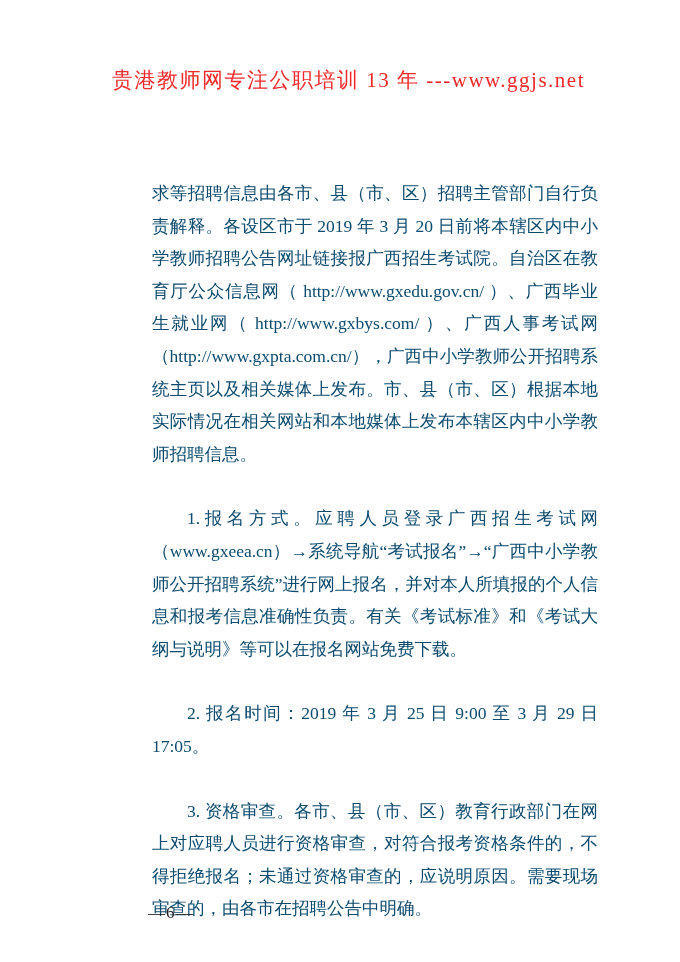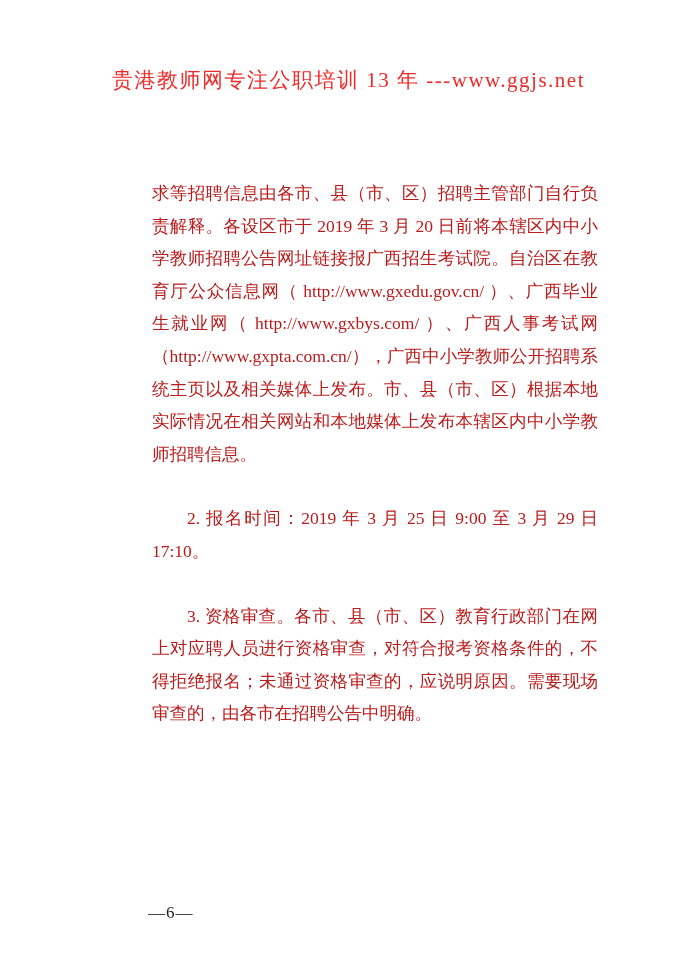--- a/index.html
+++ b/index.html
@@ -21,21 +21,21 @@
     white-space: nowrap;
     color: #f02a2a;
   }
   .content {
     position: absolute;
     left: 88px;
     top: 113px;
     width: 510px;
     font-size: 17.5px;
     line-height: 32.6px;
-    color: #b91c1c;
+    color: #0c4a6e;
     text-align: justify;
     text-justify: inter-ideograph;
   }
   .para { margin: 0; }
   .para.indent { text-indent: 2em; }
   .footer {
     position: absolute;
     left: 100px;
     top: 855px;
     font-size: 17px;
@@ -44,18 +44,19 @@
   }
 </style>
 </head>
 <body>
 
 <div class="page">
   <div class="banner" style="color: rgb(240, 42, 42);">贵港教师网专注公职培训 13 年 ---www.ggjs.net</div>
 
   <div class="content">
     <p class="para">求等招聘信息由各市、县（市、区）招聘主管部门自行负责解释。各设区市于 2019 年 3 月 20 日前将本辖区内中小学教师招聘公告网址链接报广西招生考试院。自治区在教育厅公众信息网（ http://www.gxedu.gov.cn/ ）、广西毕业生就业网（ http://www.gxbys.com/ ）、广西人事考试网（http://www.gxpta.com.cn/），广西中小学教师公开招聘系统主页以及相关媒体上发布。市、县（市、区）根据本地实际情况在相关网站和本地媒体上发布本辖区内中小学教师招聘信息。</p>
-    <p class="para indent">2. 报名时间：2019 年 3 月 25 日 9:00 至 3 月 29 日 17:10。</p>
+    <p class="para indent">1.报名方式。应聘人员登录广西招生考试网（www.gxeea.cn）→系统导航“考试报名”→“广西中小学教师公开招聘系统”进行网上报名，并对本人所填报的个人信息和报考信息准确性负责。有关《考试标准》和《考试大纲与说明》等可以在报名网站免费下载。</p>
+    <p class="para indent">2. 报名时间：2019 年 3 月 25 日 9:00 至 3 月 29 日 17:05。</p>
     <p class="para indent">3. 资格审查。各市、县（市、区）教育行政部门在网上对应聘人员进行资格审查，对符合报考资格条件的，不得拒绝报名；未通过资格审查的，应说明原因。需要现场审查的，由各市在招聘公告中明确。</p>
   </div>
 
   <div class="footer">—6—</div>
 </div>
 
 </body></html>

